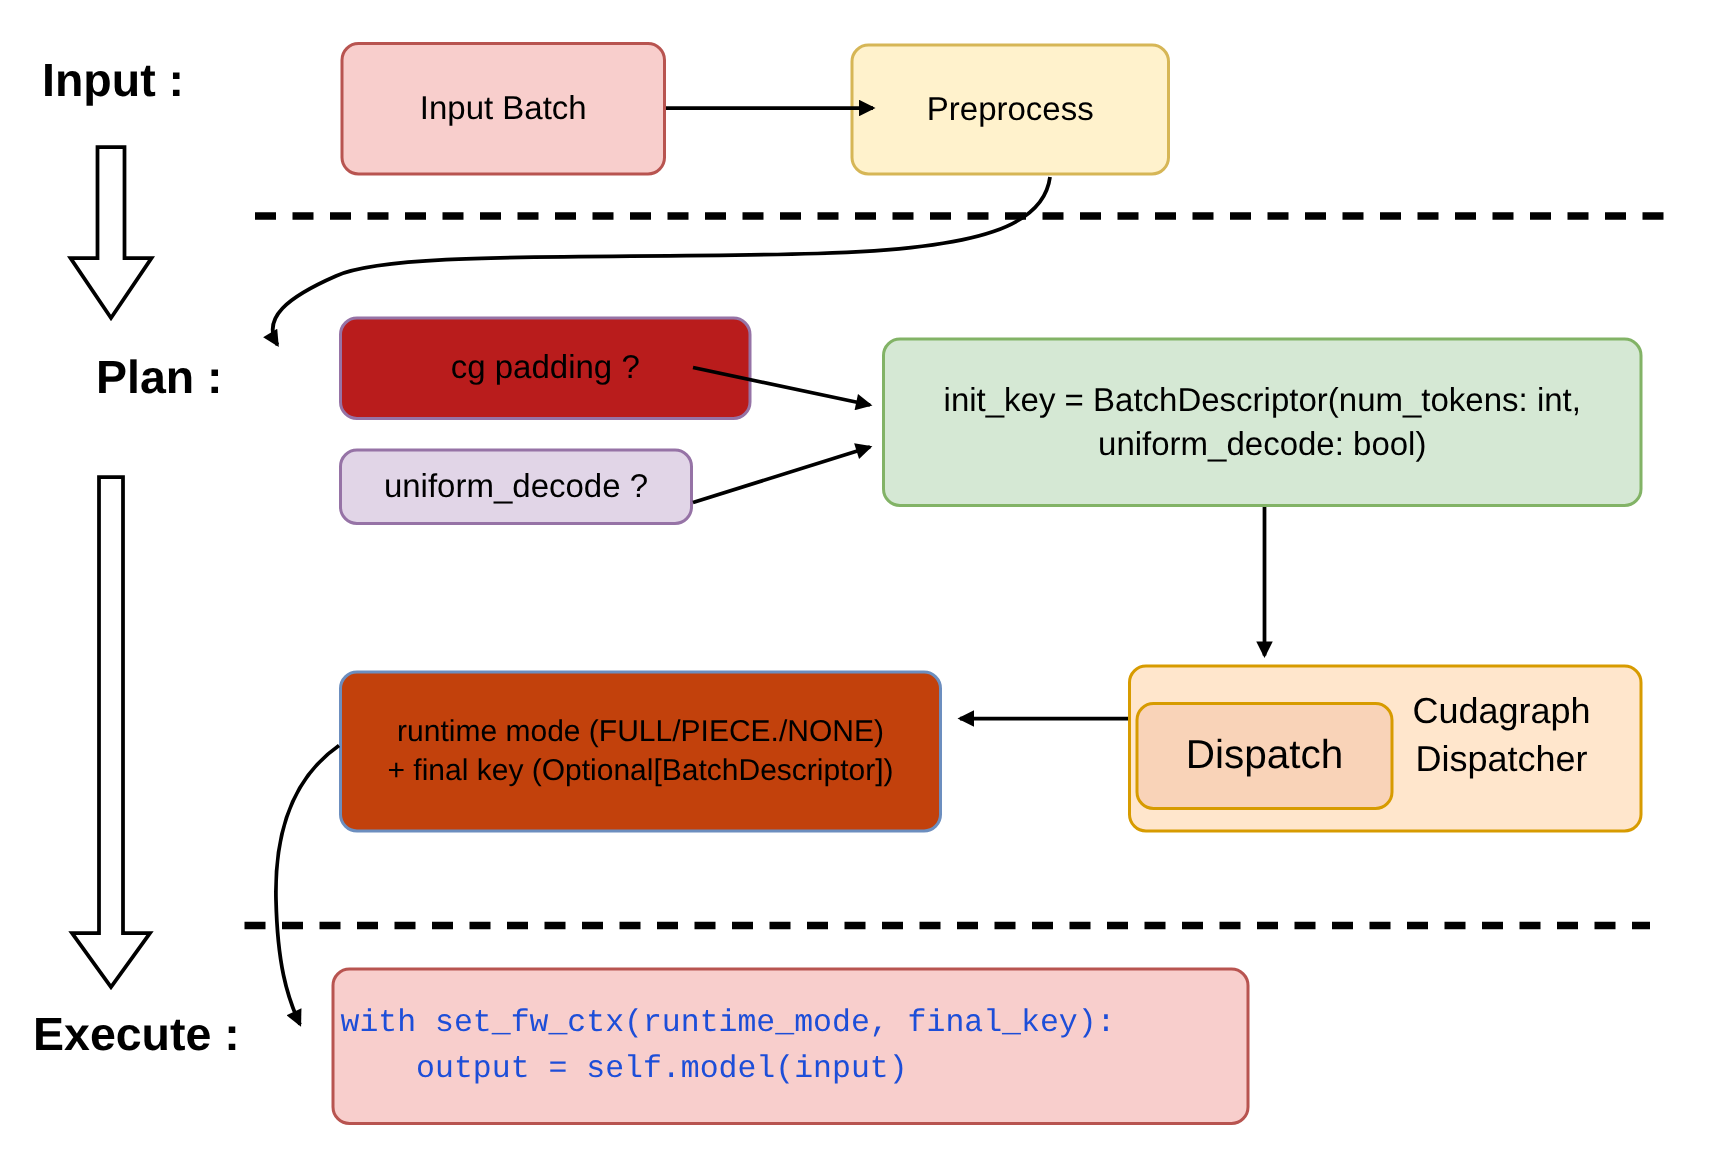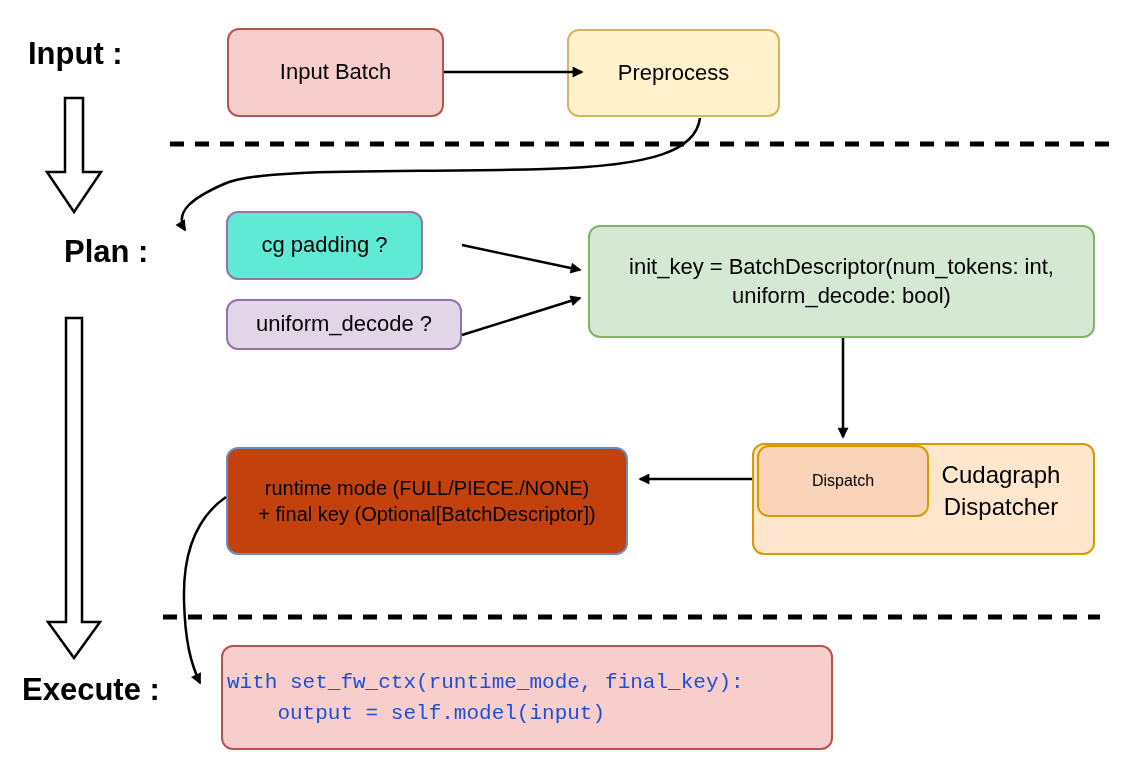--- a/index.html
+++ b/index.html
@@ -12,25 +12,25 @@
   .lbl-plan{left:36px;top:234px;font-size:31px;margin-left:28px;}
   .lbl-execute{left:22px;top:672px;font-size:31px;}
 
   .node{
     position:absolute;display:flex;align-items:center;justify-content:center;
     text-align:center;border-radius:12px;border:2px solid #000;box-sizing:border-box;
     line-height:1.3;
   }
   .n-input-batch{left:227px;top:28px;width:217px;height:89px;background:#f8cecc;border-color:#b85450;font-size:22px;}
   .n-preprocess{left:567px;top:29px;width:213px;height:88px;background:#fff2cc;border-color:#d6b656;font-size:22px;}
-  .n-cg-padding{left:226px;top:211px;width:197px;height:69px;background:#5eead4;border-color:#9673a6;font-size:22px;}
+  .n-cg-padding{left:226px;top:211px;width:275px;height:69px;background:#b91c1c;border-color:#9673a6;font-size:22px;}
   .n-uniform-decode{left:226px;top:299px;width:236px;height:51px;background:#e1d5e7;border-color:#9673a6;font-size:22px;}
   .n-init-key{left:588px;top:225px;width:507px;height:113px;background:#d5e8d4;border-color:#82b366;font-size:22px;}
   .n-cuda-outer{left:752px;top:443px;width:343px;height:112px;background:#ffe6cc;border-color:#d79b00;}
-  .n-dispatch{left:757px;top:445px;width:172px;height:72px;background:#f9d3b8;border-color:#d79b00;font-size:16px;}
+  .n-dispatch{left:757px;top:468px;width:172px;height:72px;background:#f9d3b8;border-color:#d79b00;font-size:27px;}
   .n-cuda-label{
     position:absolute;left:920px;top:459px;width:162px;text-align:center;
     font-size:24px;line-height:32px;color:#000;
   }
   .n-runtime{left:226px;top:447px;width:402px;height:108px;background:#c2410c;border-color:#6c8ebf;font-size:20px;}
   .n-execute{
     left:221px;top:645px;width:612px;height:105px;background:#f8cecc;border-color:#b85450;
     font-family:Liberation Mono, monospace;font-size:21px;color:#1d4ed8;
     justify-content:flex-start;text-align:left;padding-left:4px;
   }

